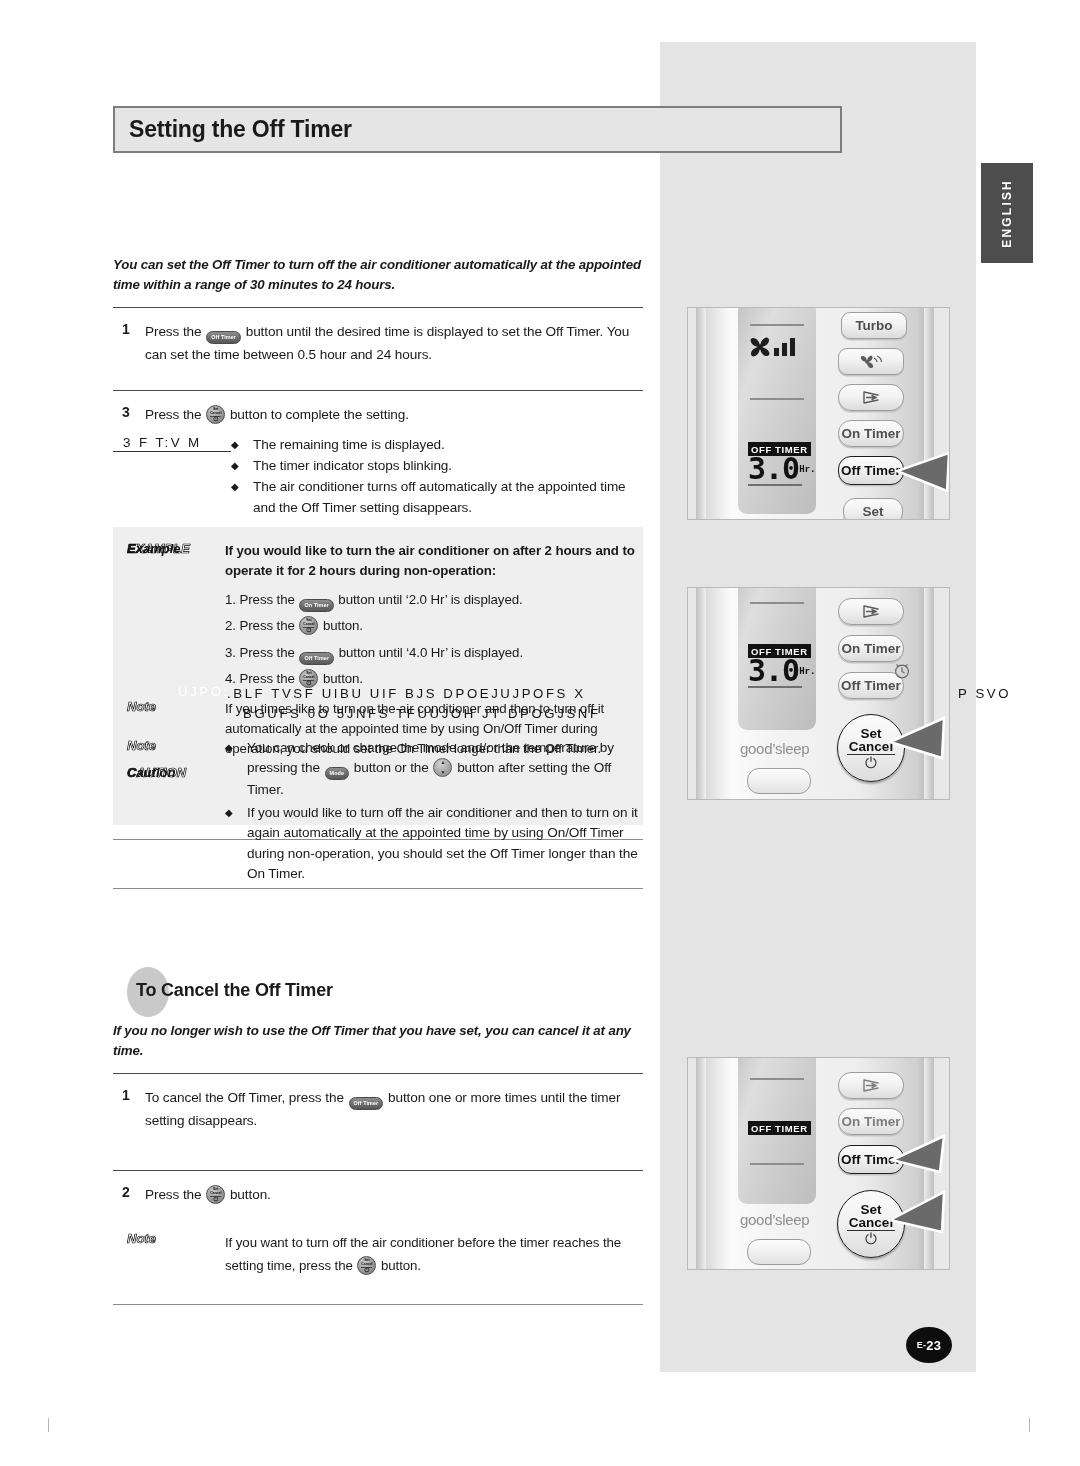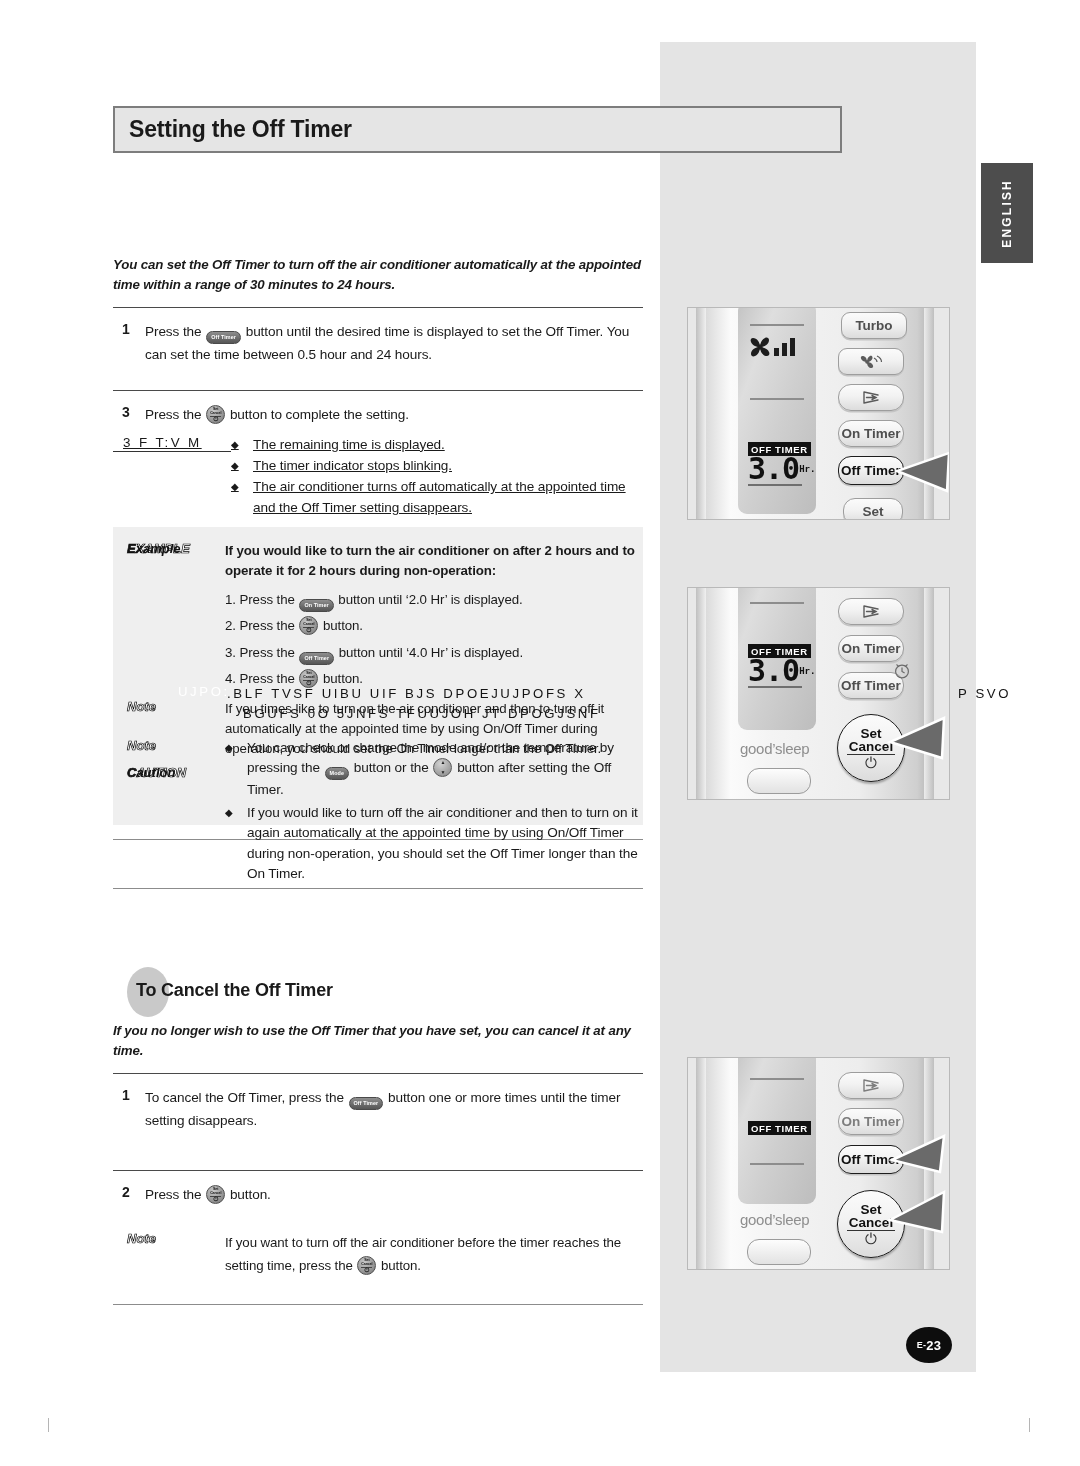--- a/index.html
+++ b/index.html
@@ -94,21 +94,21 @@
   .ico-temp:before{
     content:"▲";position:absolute;left:0;right:0;top:0px;text-align:center;
     font-size:5px;line-height:7px;color:#222;
   }
   .ico-temp:after{
     content:"▼";position:absolute;left:0;right:0;bottom:0px;text-align:center;
     font-size:5px;line-height:7px;color:#222;
   }
 
   
-  .result-row{display:flex;margin-top:-4px;text-decoration:underline;}
+  .result-row{display:flex;margin-top:-4px;}
   .result-label{
     width:118px;flex:none;font-size:13.4px;letter-spacing:2.4px;
     border-bottom:1.2px solid #333;height:17px;padding-left:10px;
     box-sizing:border-box;position:relative;
   }
   .bullets{flex:1;}
   .bullet{display:flex;font-size:13.6px;line-height:1.5;margin-bottom:1px;}
   .bullet .dia{width:22px;flex:none;font-size:10px;padding-top:2px;}
   .bullet .b-txt{flex:1;letter-spacing:-0.1px;}
 

